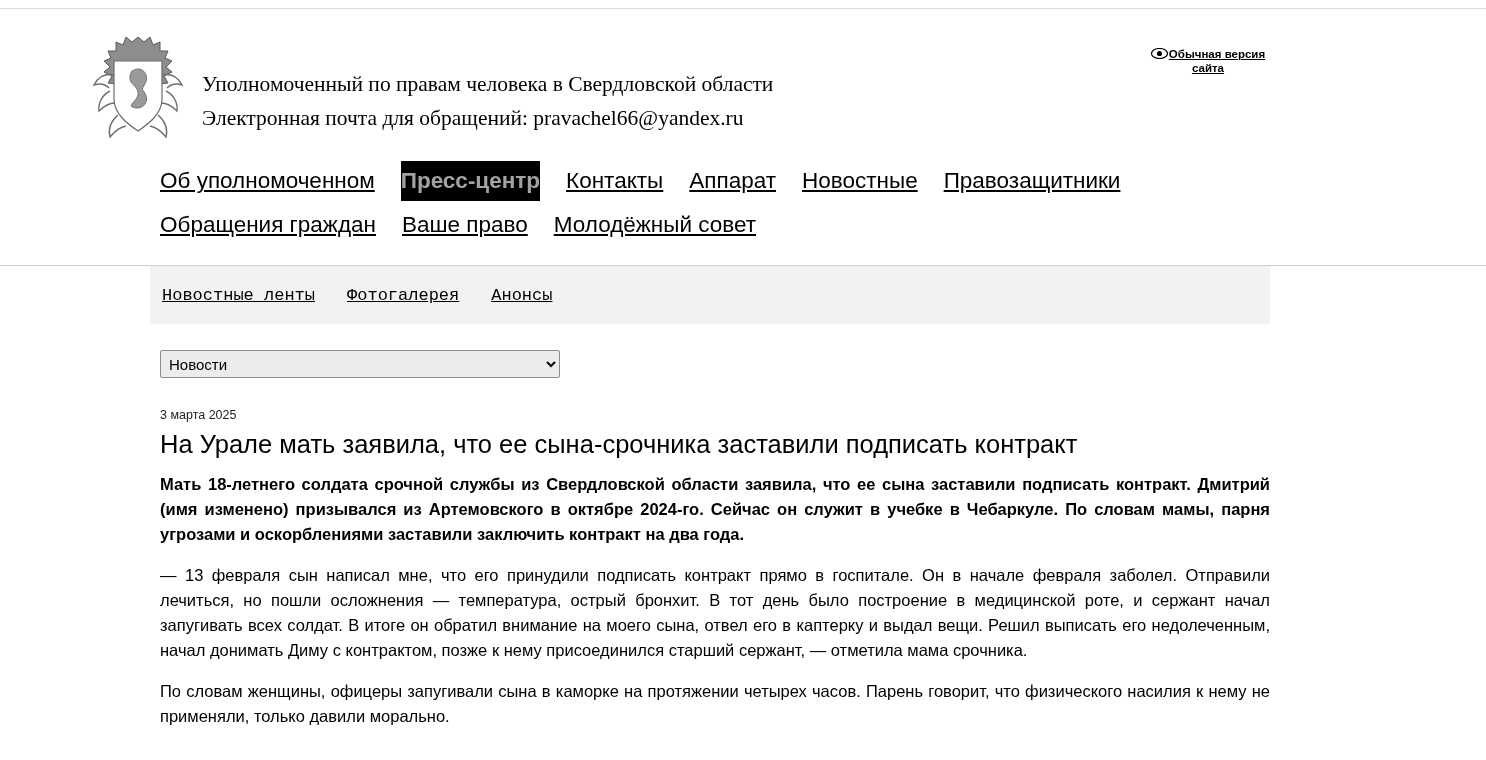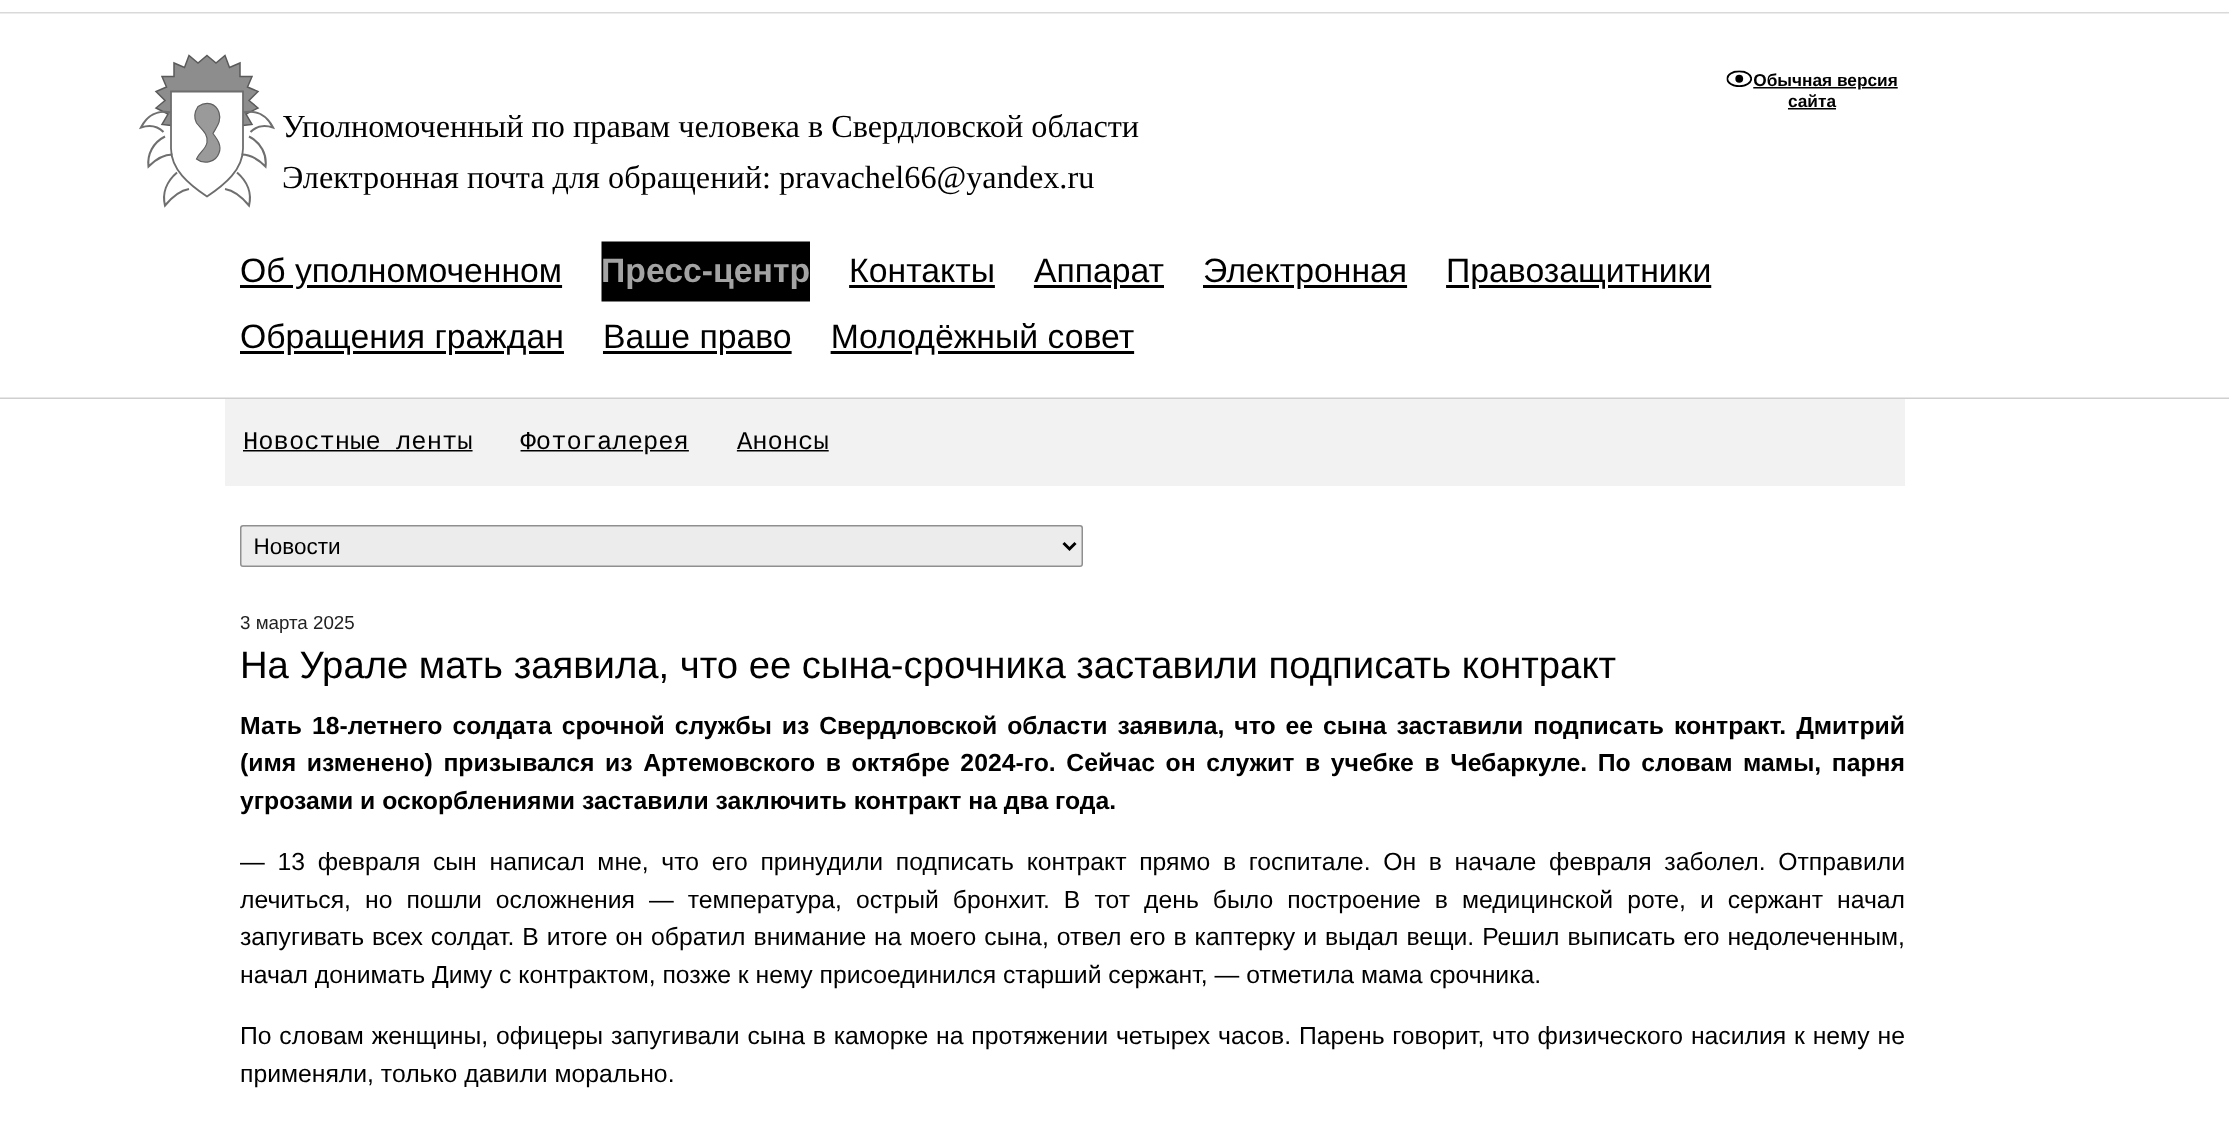--- a/index.html
+++ b/index.html
@@ -38,20 +38,21 @@
   }
 
   .coat {
     width: 100px;
     height: 110px;
     flex: 0 0 100px;
     position: relative;
   }
 
   .header-text {
+    margin-left: 14px;
     padding-top: 36px;
   }
 
   .header-line {
     font-family: "Liberation Serif", serif;
     font-size: 21.5px;
     line-height: 34px;
     color: #000;
     white-space: nowrap;
   }
@@ -137,21 +138,21 @@
     text-decoration: underline;
     white-space: nowrap;
   }
 
   
   .select-row {
     margin-left: 160px;
     margin-top: 26px;
   }
   .news-select {
-    width: 562px;
+    width: 400px;
     height: 28px;
     font-size: 15px;
     font-family: "Liberation Sans", sans-serif;
     padding-left: 4px;
     background: #ececec;
     border: 1px solid #8f8f8f;
     border-radius: 2px;
     color: #000;
   }
 
@@ -230,21 +231,21 @@
     </span><a href="#">Обычная версия сайта</a>
   </div>
 </div>
 
 <div class="mainnav">
   <div class="mainnav-row">
     <a class="nav-item" href="#">Об уполномоченном</a>
     <a class="nav-item active" href="#">Пресс-центр</a>
     <a class="nav-item" href="#">Контакты</a>
     <a class="nav-item" href="#">Аппарат</a>
-    <a class="nav-item" href="#">Электронная</a>
+    <a class="nav-item" href="#">Новостные</a>
     <a class="nav-item" href="#">Правозащитники</a>
   </div>
   <div class="mainnav-row">
     <a class="nav-item" href="#">Обращения граждан</a>
     <a class="nav-item" href="#">Ваше право</a>
     <a class="nav-item" href="#">Молодёжный совет</a>
   </div>
 </div>
 
 <div class="nav-divider"></div>

